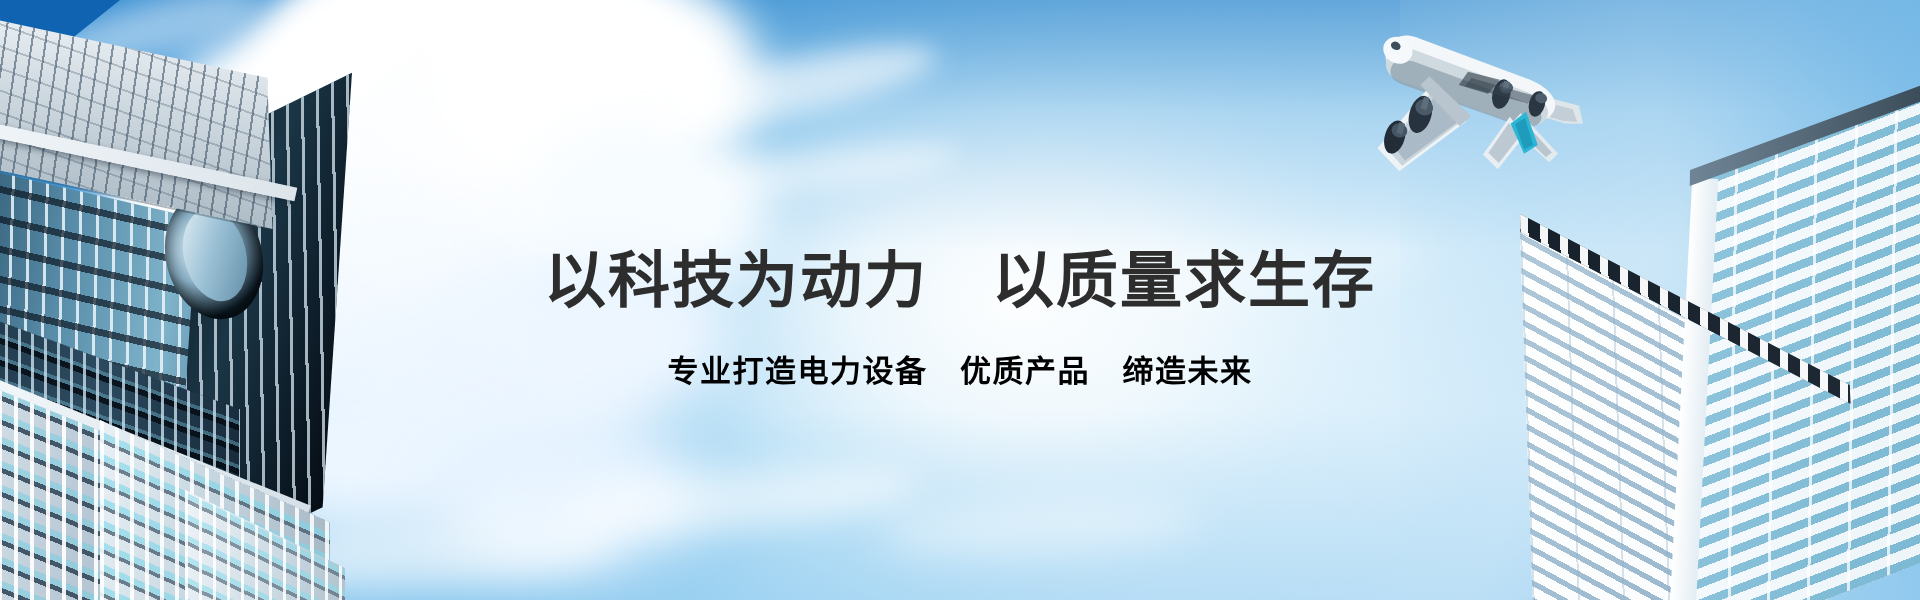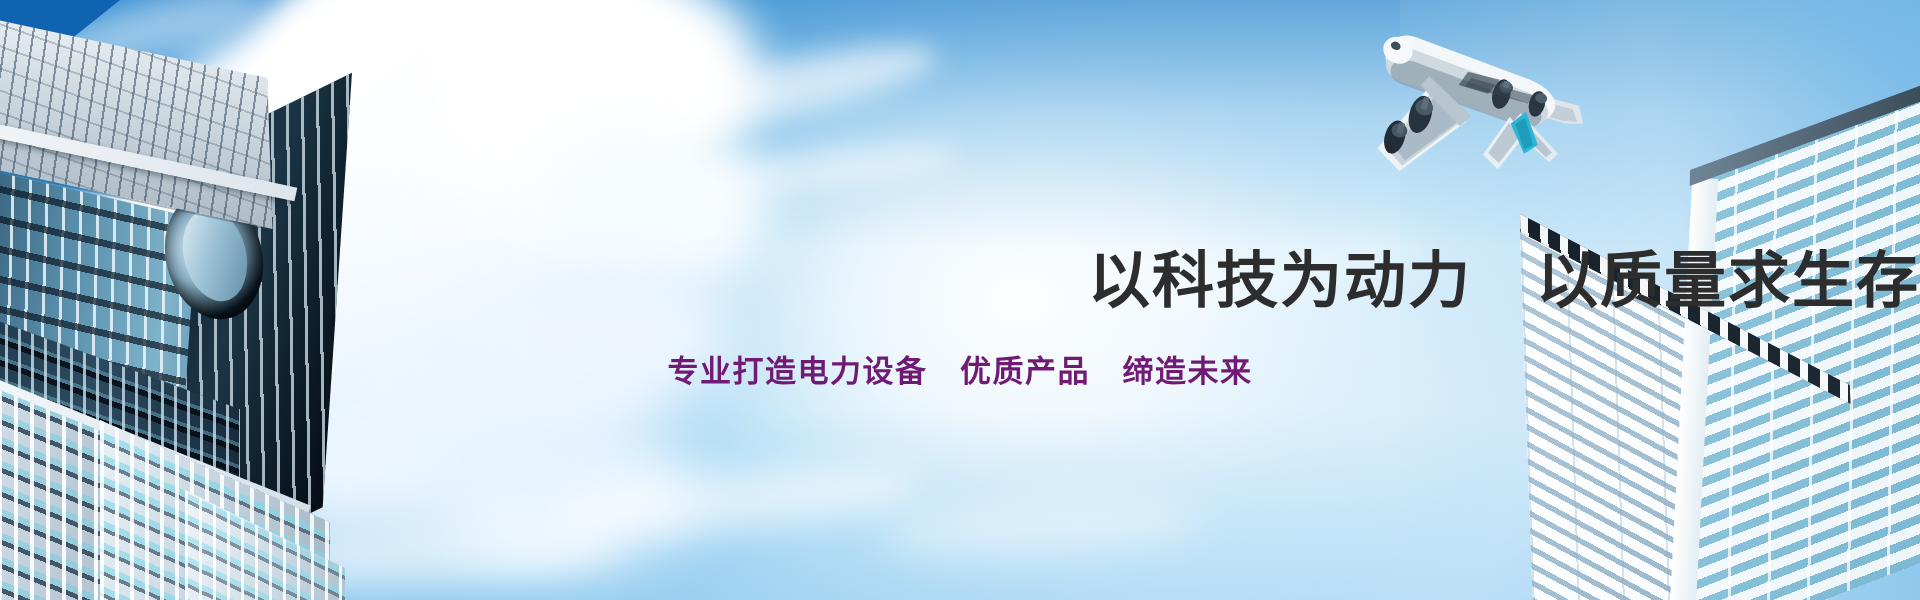--- a/index.html
+++ b/index.html
@@ -285,36 +285,36 @@
     z-index:6;
   }
 
   
   .text-block{
     position:absolute;left:0;top:0;width:1920px;height:600px;
     z-index:8;pointer-events:none;
   }
   .headline{
     position:absolute;left:0;top:248px;width:1920px;
-    text-align:right;
+    text-align:center;
     font-family:"Liberation Sans","DejaVu Sans",sans-serif;
     font-size:62px;
     font-weight:700;
     color:#2d2d2d;
     letter-spacing:2px;
     white-space:pre;
     line-height:1.08;
   }
   .subhead{
     position:absolute;left:0;top:346px;width:1920px;
     text-align:center;
     font-family:"Liberation Sans","DejaVu Sans",sans-serif;
     font-size:31px;
     font-weight:600;
-    color:#701a75;
+    color:#000000;
     letter-spacing:1.5px;
     white-space:pre;
   }
 </style>
 </head>
 <body>
 
 <div class="banner">
 
   <div class="sky"></div>

